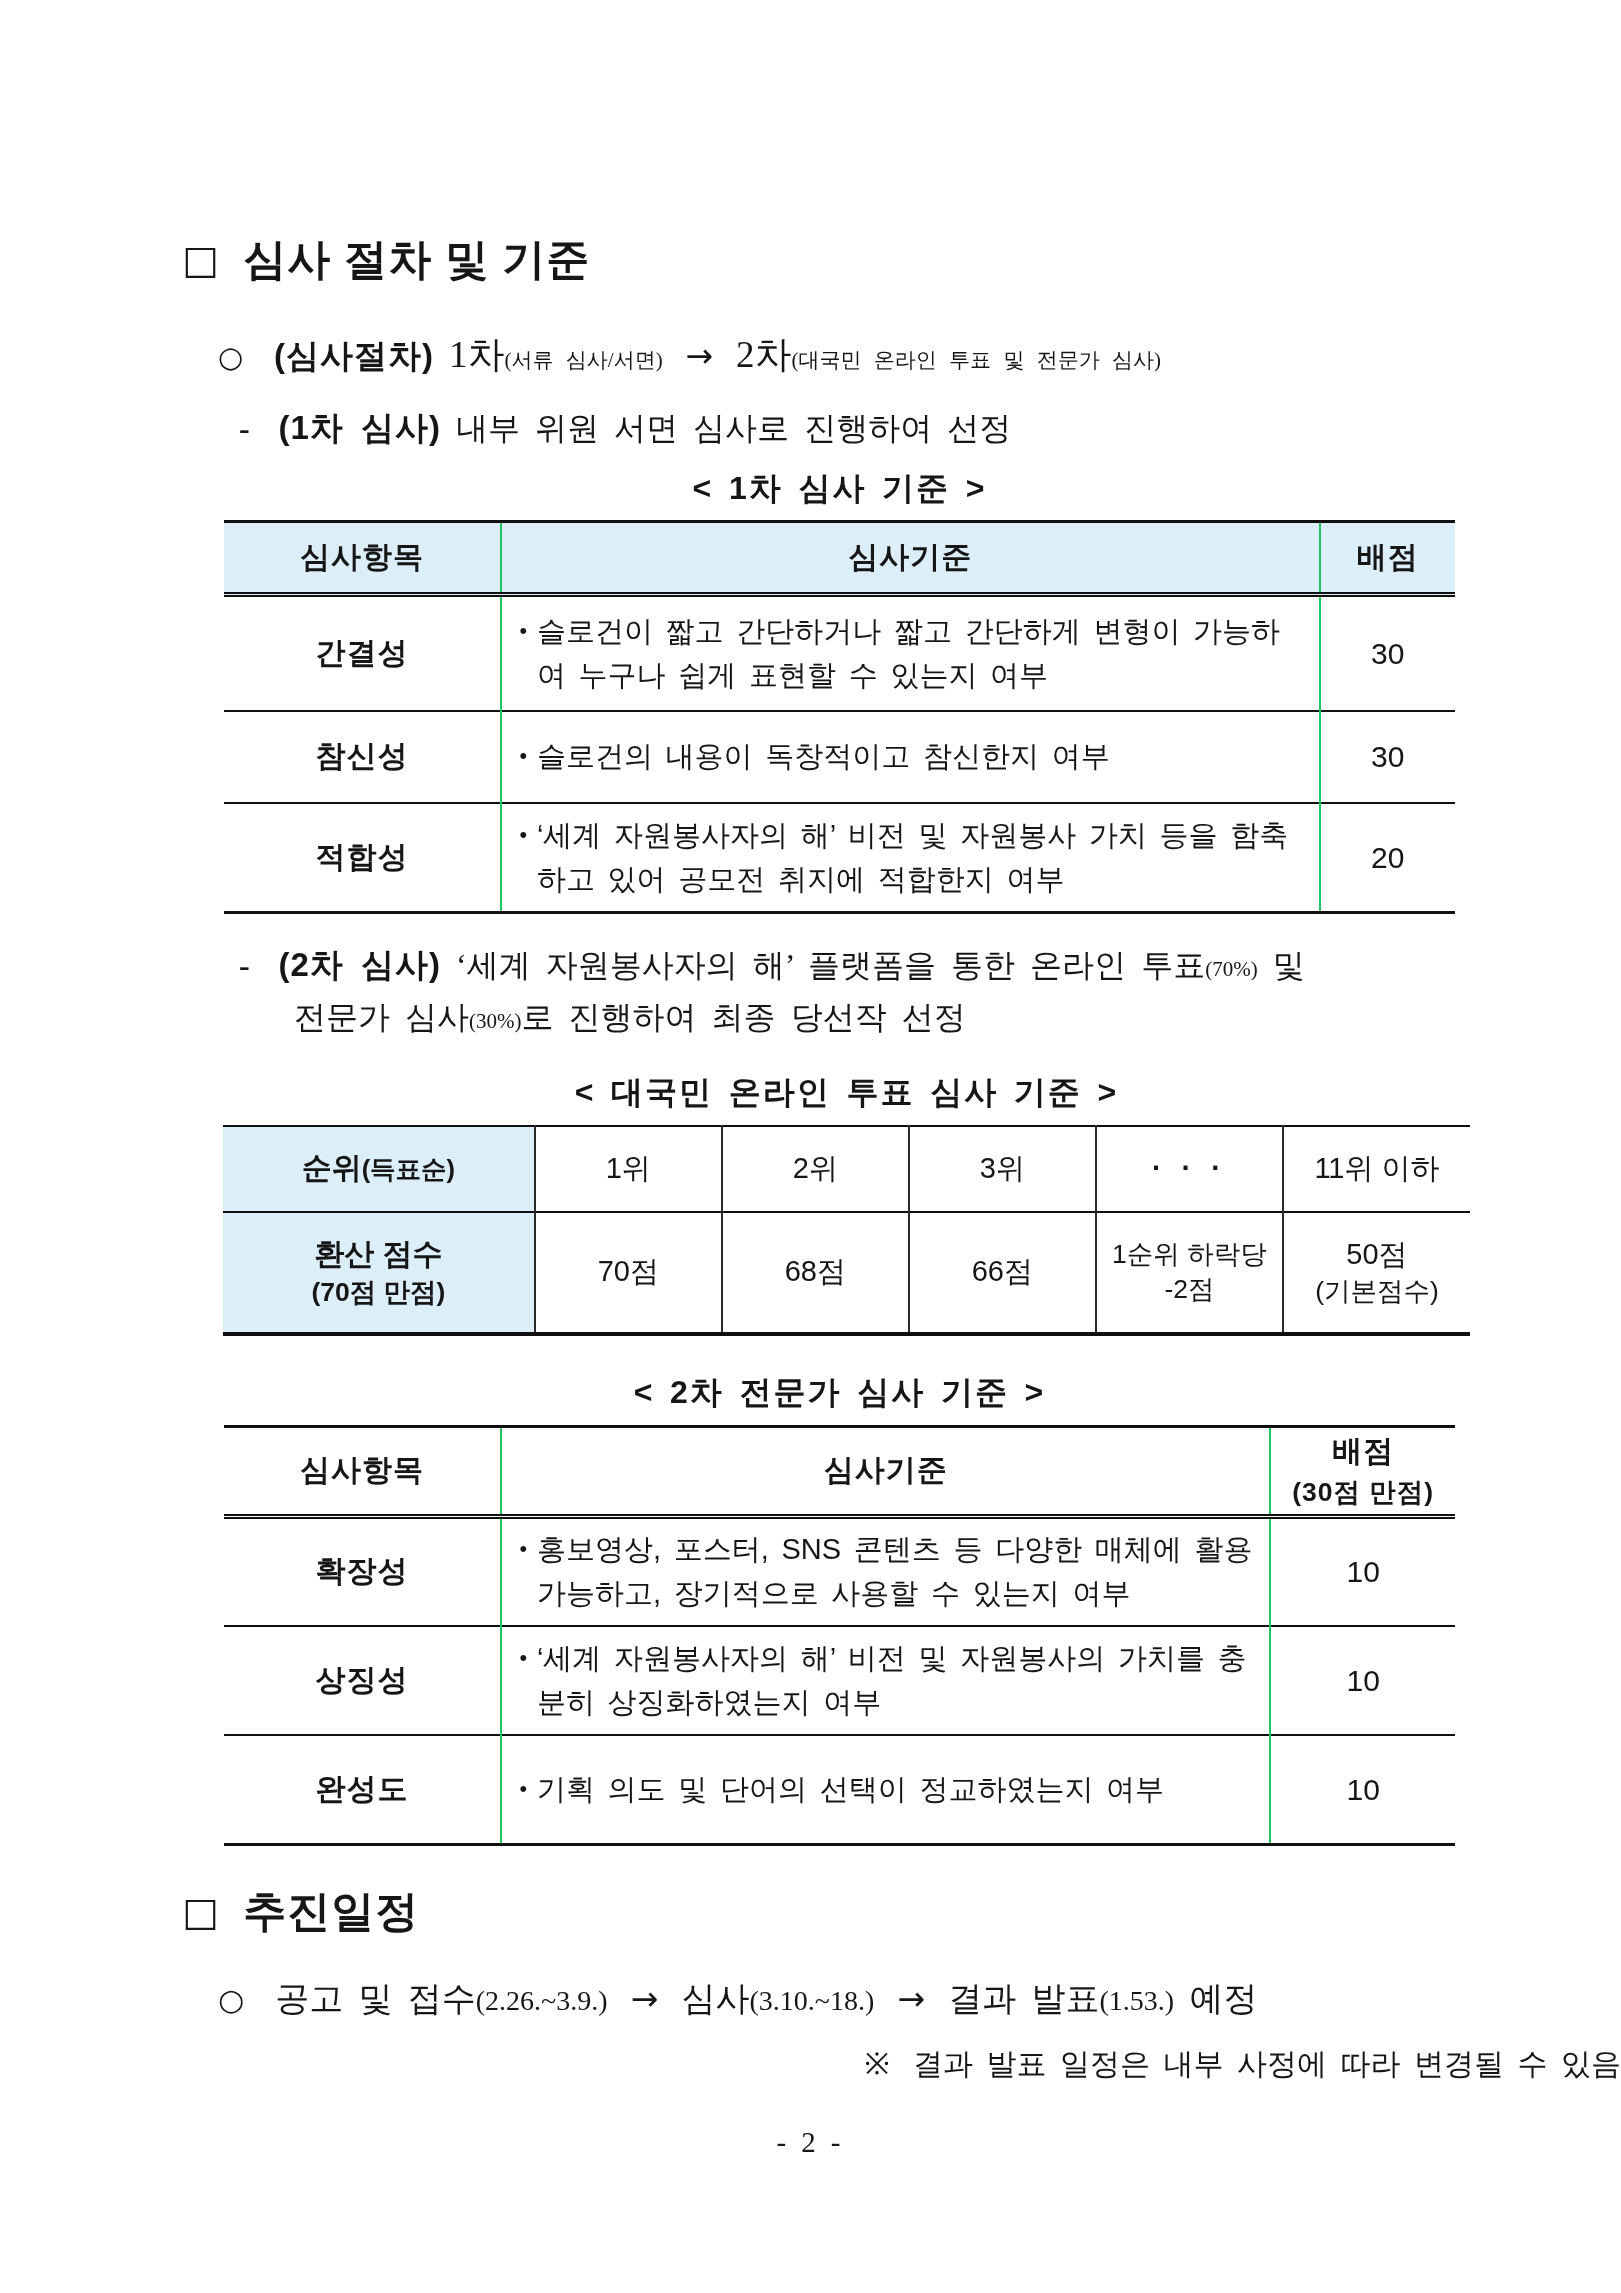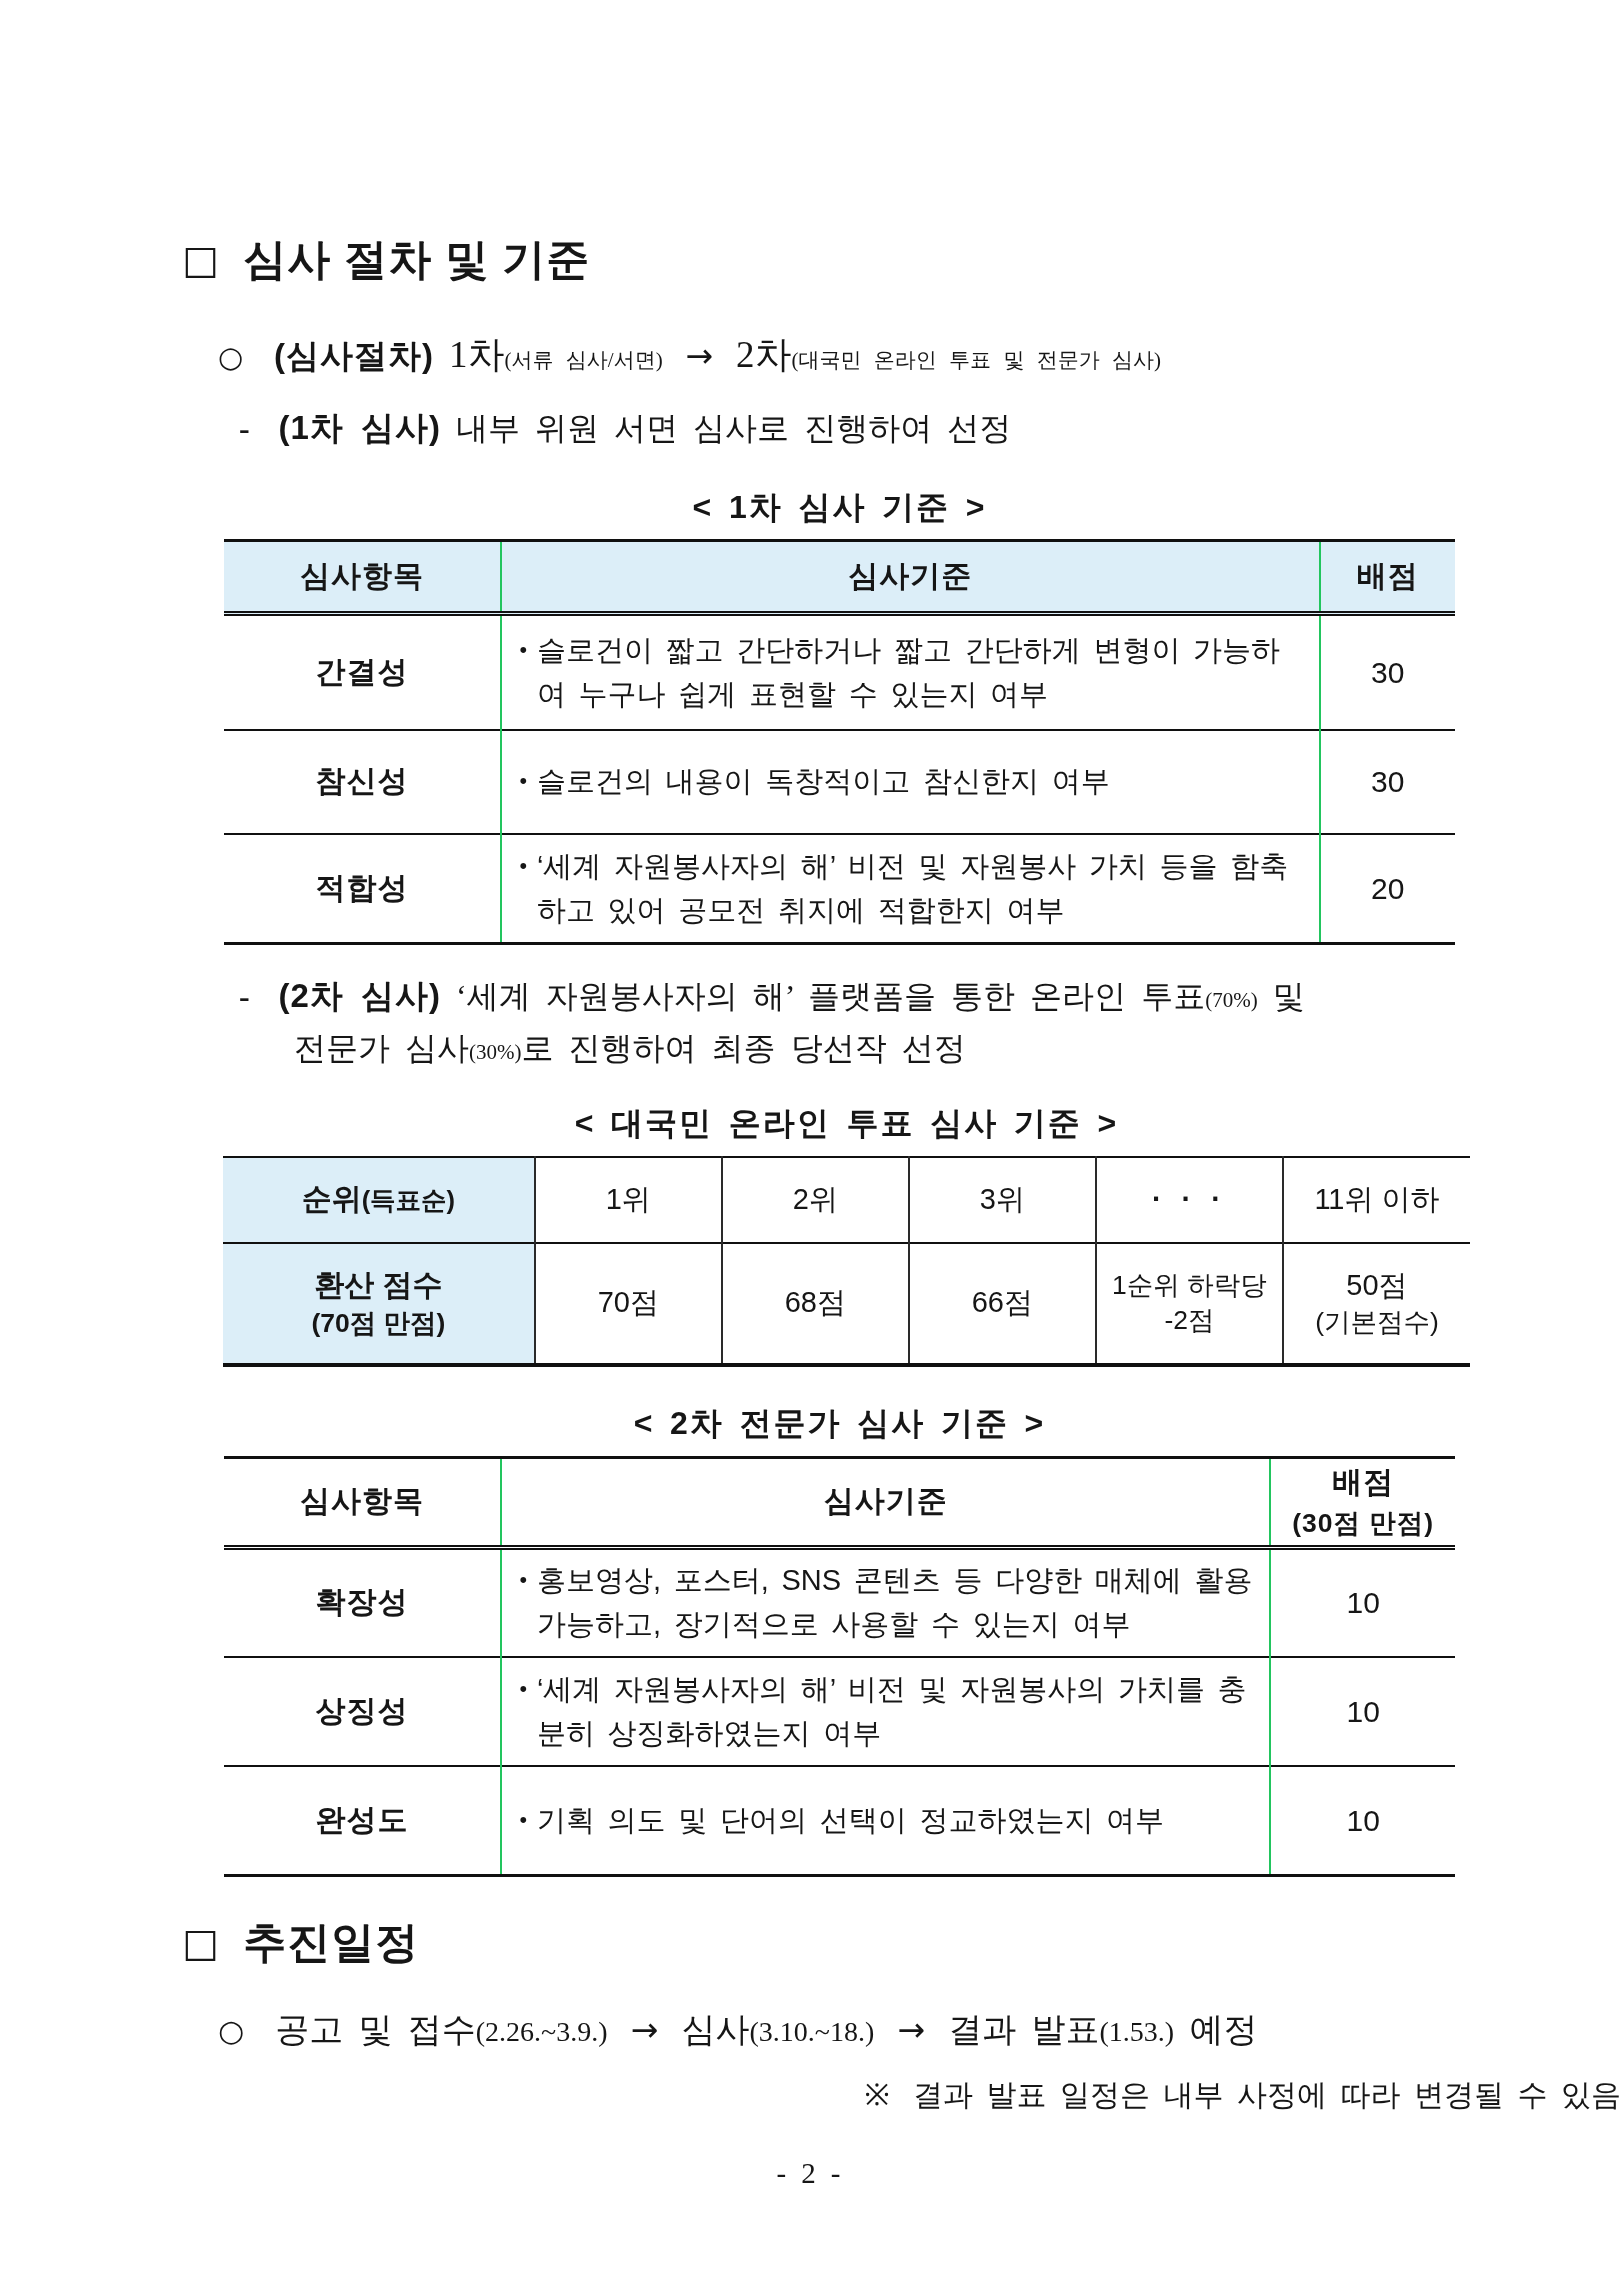--- a/index.html
+++ b/index.html
@@ -62,21 +62,21 @@
   .crit-tbl thead th { border-bottom:5.9px double #101010; }
   .crit-tbl tbody tr + tr { border-top:2.9px solid #101010; }
   .crit-tbl th + th, .crit-tbl td + td { border-left:2px solid #22c55e; }
   .crit-tbl th {
     font-family:"Liberation Sans", sans-serif;
     font-weight:700; font-size:30px; letter-spacing:1px;
   }
   .t1 thead th { background:#dceef8; }
   .t1 thead tr { height:73px; }
   .t1 tbody tr:nth-child(1){ height:116px; }
-  .t1 tbody tr:nth-child(2){ height:104px; }
+  .t1 tbody tr:nth-child(2){ height:92px; }
   .t1 tbody tr:nth-child(3){ height:110px; }
   .t1 tbody tr:nth-child(4){ height:108px; }
   .t3 thead tr { height:90px; }
   .t3 tbody tr { height:100px; }
   .t3 tbody tr:nth-child(3){ height:110px; }
   td.item {
     font-family:"Liberation Sans", sans-serif;
     font-weight:700; font-size:30px; text-align:center; letter-spacing:1px;
   }
   td.crit { padding:9.8px 13.7px 9.8px 17.6px; }
@@ -106,21 +106,21 @@
   .vote-tbl td {
     font-family:"Liberation Sans", sans-serif;
     font-size:29px; text-align:center;
   }
   .vote-tbl .rank-paren { font-size:25.5px; }
   .vote-tbl .two-line span { display:block; line-height:1.35; }
   .vote-tbl .small-line { font-size:26.5px; }
   .dots-cell { font-weight:700; letter-spacing:5.9px; }
 
   
-  .gap-t1 { margin-top:35px; }
+  .gap-t1 { margin-top:16px; }
   .gap-2nd { margin-top:29px; }
   .gap-vote { margin-top:31px; }
   .gap-exp { margin-top:35px; }
   .gap-sched { margin-top:37px; }
 
   .timeline {
     margin:35px 0 0 218px;
     font-size:34px; word-spacing:0.2em; white-space:nowrap;
   }
   .timeline .circ { font-family:"DejaVu Sans", sans-serif; font-size:30px; margin-right:15.7px; }

